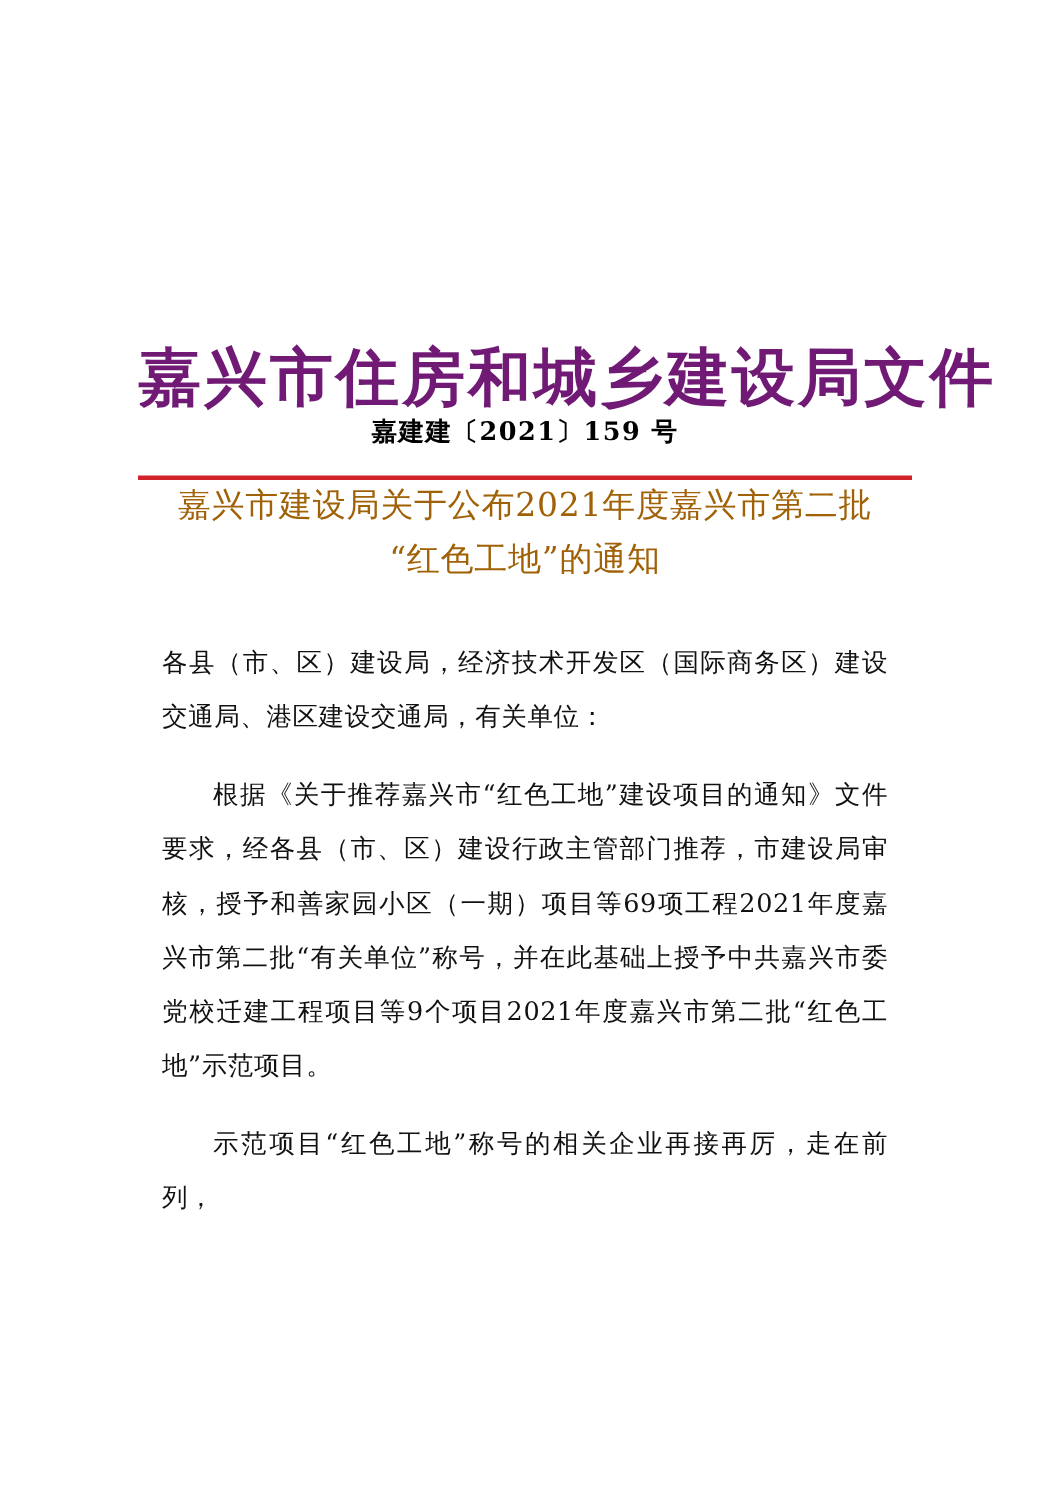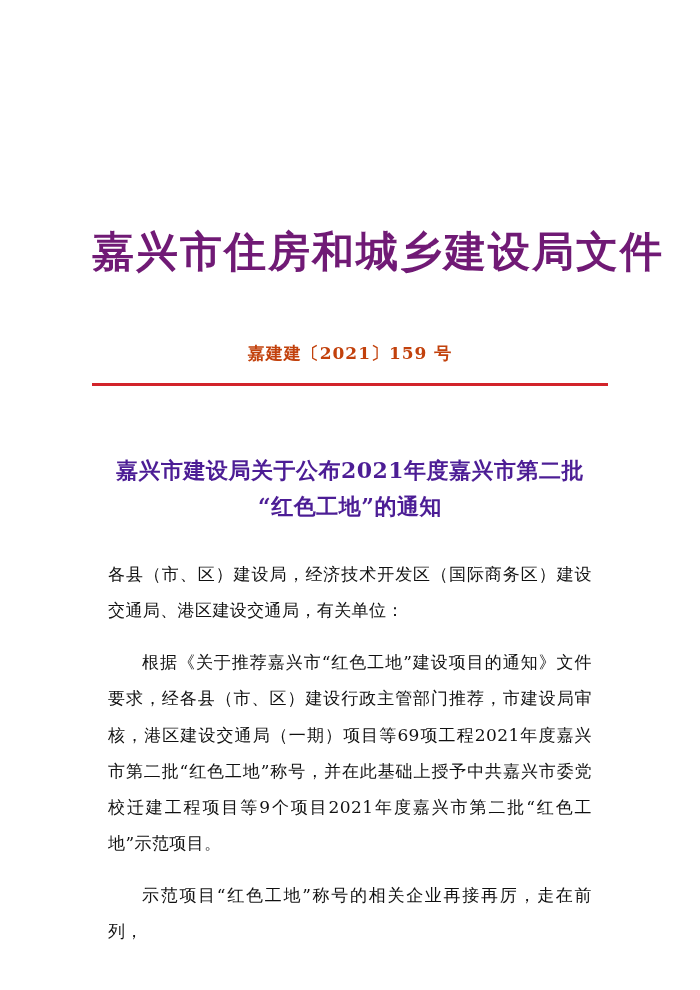--- a/index.html
+++ b/index.html
@@ -29,44 +29,42 @@
     color: #701a75;
     font-family: "DejaVu Serif", "Liberation Serif", serif;
     font-weight: bold;
     font-size: 42px;
     letter-spacing: 2px;
     line-height: 1.15;
     white-space: nowrap;
   }
 
   .doc-number {
-    margin-top: 66px;
     text-align: center;
     font-size: 17px;
     font-weight: bold;
     letter-spacing: 1px;
-    color: #c2410c;
+    color: #000000;
   }
 
   .red-rule {
     margin-top: 18px;
     height: 2.5px;
     background: #d2232a;
     width: 100%;
   }
 
   
   .doc-title {
-    margin-top: 66px;
     text-align: center;
     font-size: 22px;
-    font-weight: bold;
+    font-weight: normal;
     line-height: 1.65;
     letter-spacing: 0.5px;
-    color: #4c1d95;
+    color: #a16207;
   }
   .doc-title .line2 {
     display: block;
   }
 
   
   .body-text {
     margin-top: 32px;
     font-size: 17px;
     line-height: 2.12;
@@ -92,17 +90,17 @@
 
   <div class="red-rule"></div>
 
   <div class="doc-title">
     <span class="line1">嘉兴市建设局关于公布2021年度嘉兴市第二批</span>
     <span class="line2">“红色工地”的通知</span>
   </div>
 
   <div class="body-text">
     <p>各县（市、区）建设局，经济技术开发区（国际商务区）建设交通局、港区建设交通局，有关单位：</p>
-    <p class="indent">根据《关于推荐嘉兴市“红色工地”建设项目的通知》文件要求，经各县（市、区）建设行政主管部门推荐，市建设局审核，港区建设交通局（一期）项目等69项工程2021年度嘉兴市第二批“红色工地”称号，并在此基础上授予中共嘉兴市委党校迁建工程项目等9个项目2021年度嘉兴市第二批“红色工地”示范项目。</p>
+    <p class="indent">根据《关于推荐嘉兴市“红色工地”建设项目的通知》文件要求，经各县（市、区）建设行政主管部门推荐，市建设局审核，授予和善家园小区（一期）项目等69项工程2021年度嘉兴市第二批“有关单位”称号，并在此基础上授予中共嘉兴市委党校迁建工程项目等9个项目2021年度嘉兴市第二批“红色工地”示范项目。</p>
     <p class="indent">示范项目“红色工地”称号的相关企业再接再厉，走在前列，</p>
   </div>
 
 </div>
 
 </body></html>

